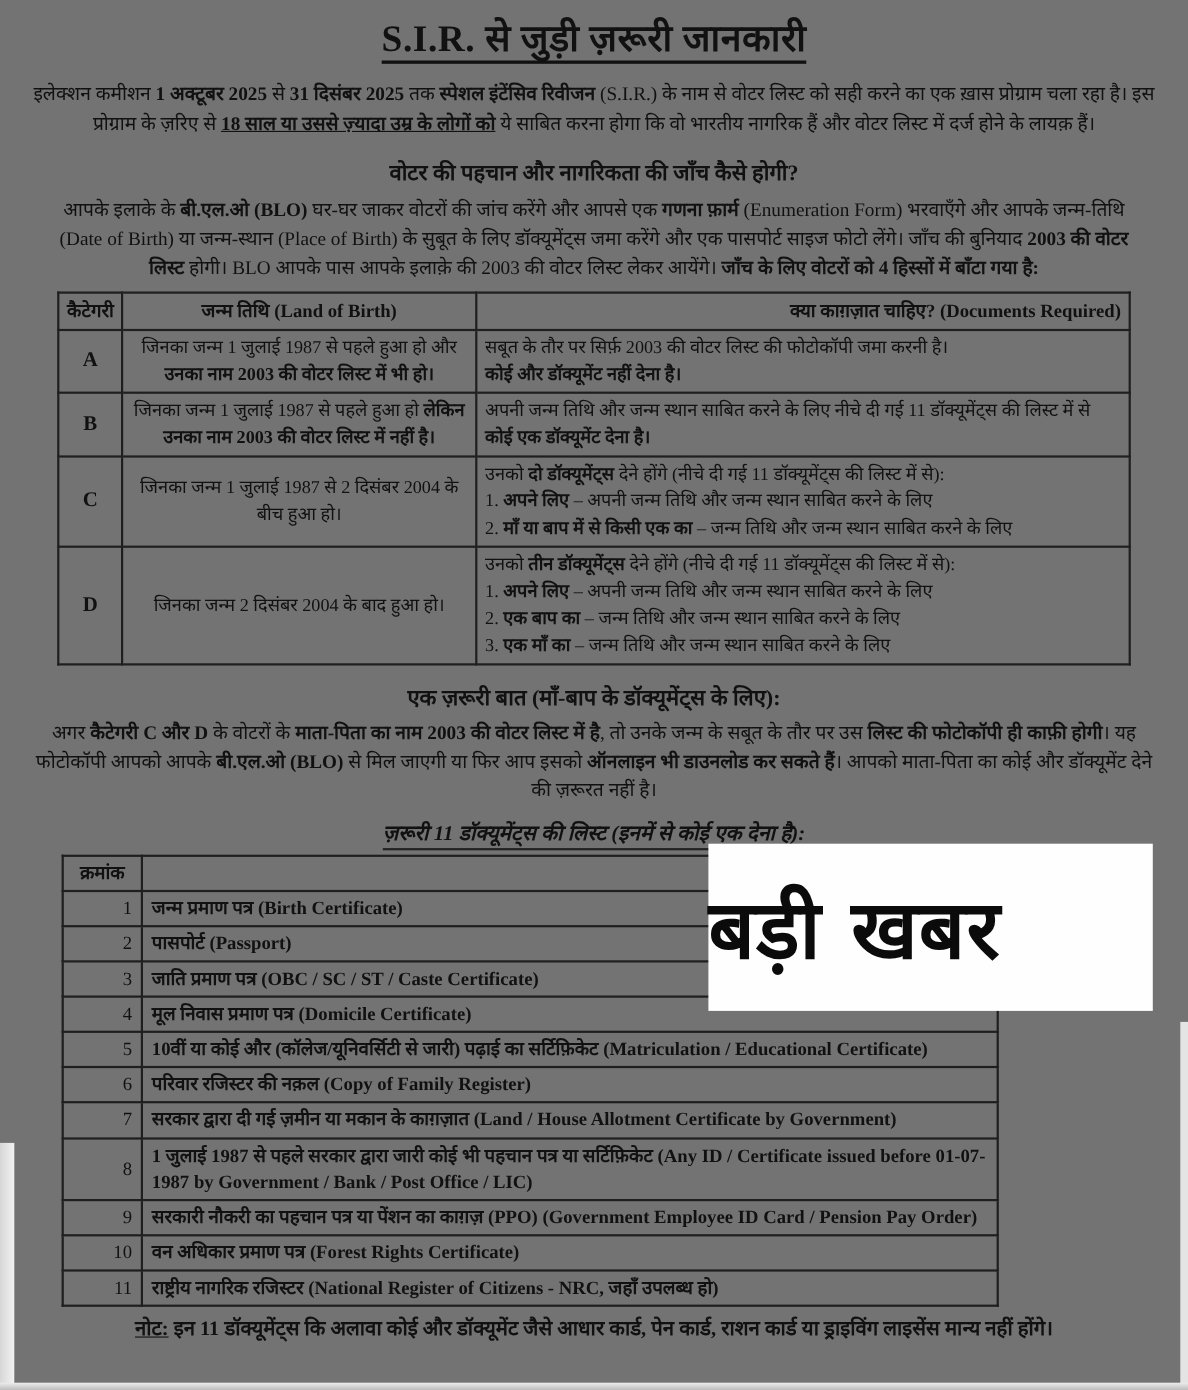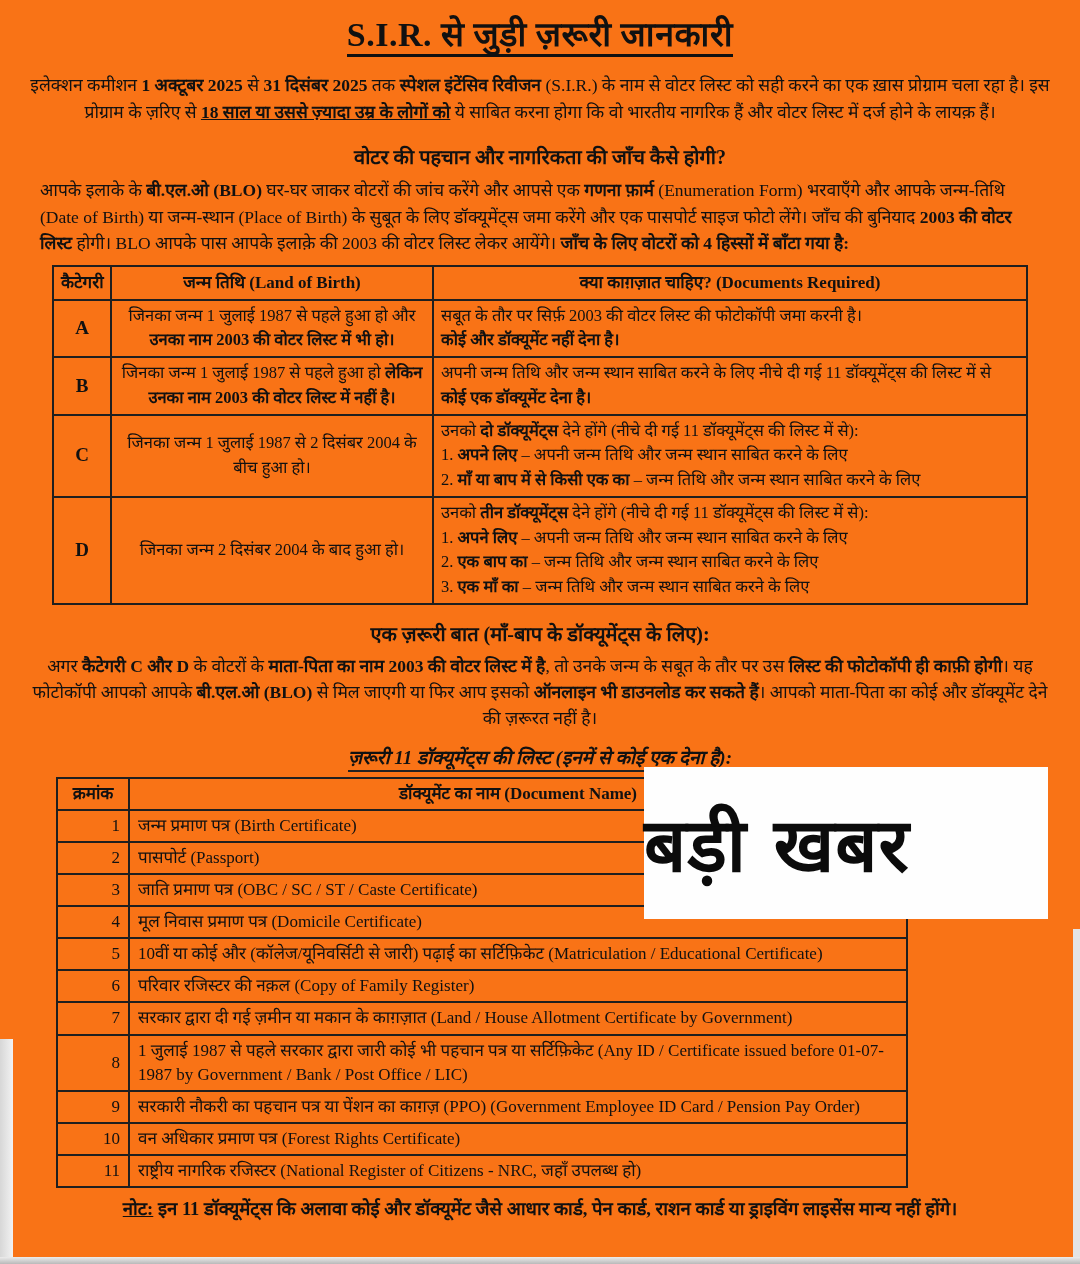--- a/index.html
+++ b/index.html
@@ -1,20 +1,20 @@
 <!DOCTYPE html>
 <html lang="hi"><head>
 <meta charset="utf-8">
 <style>
   html,body{margin:0;padding:0;background:#9a9a9a;}
   .page{
     position:relative;
     width:1080px;height:1264px;
     margin:0 auto;
-    background:#f97316;
+    background:#737373;
     color:#111;
     font-family:"Liberation Serif","DejaVu Serif",serif;
     overflow:hidden;
   }
   b{font-weight:bold;}
   .u{text-decoration:none;border-bottom:3px solid #111;padding-bottom:1px;}
   .ul{text-decoration:underline;}
 
   .title{
     text-align:center;
@@ -30,20 +30,21 @@
     line-height:1.55;
   }
   .sec-heading{
     text-align:center;
     font-size:20px;
     font-weight:bold;
     margin:17px 0 0;
   }
   .blo-para{
     margin:7px 40px 0;
+    text-align:center;
     font-size:17.5px;
     line-height:1.5;
   }
 
   table{border-collapse:collapse;}
   .cat-table{
     margin:9px 0 0 52px;
     width:976px;
     font-size:16.5px;
     table-layout:fixed;
@@ -85,23 +86,23 @@
     table-layout:fixed;
   }
   .doc-table th,.doc-table td{
     border:2px solid #1f1f1f;
     padding:3px 8px;
     line-height:1.42;
     vertical-align:middle;
   }
   .col-num{width:72px;}
   .num-head{text-align:center;font-size:17px;}
-  .name-head{text-align:center;font-size:17px;border-radius:15px;}
+  .name-head{text-align:right;font-size:17px;border-radius:15px;}
   .num-cell{text-align:right;padding-right:3px;font-weight:normal;}
-  .name-cell{font-weight:normal;}
+  .name-cell{font-weight:bold;}
 
   .overlay{
     position:absolute;
     left:588px;top:-10px;
     width:404px;height:152px;
     background:#fefefe;
     display:flex;align-items:center;justify-content:flex-start;
     z-index:5;
   }
   .overlay span{

